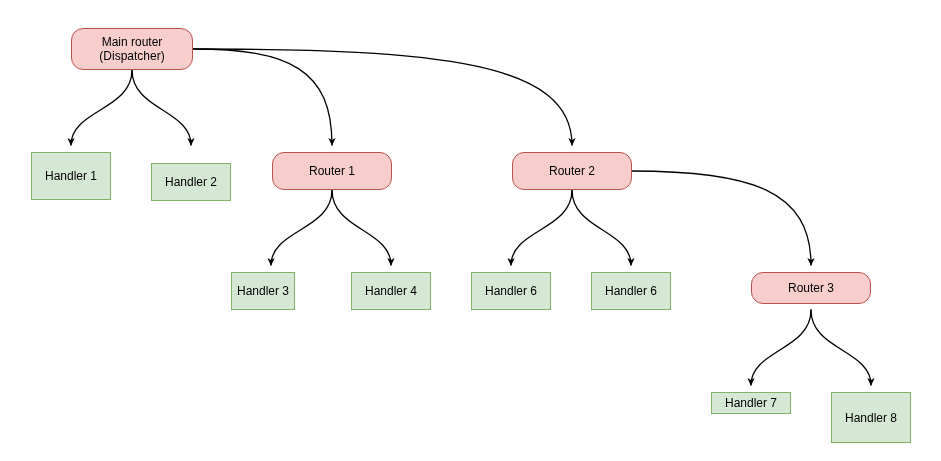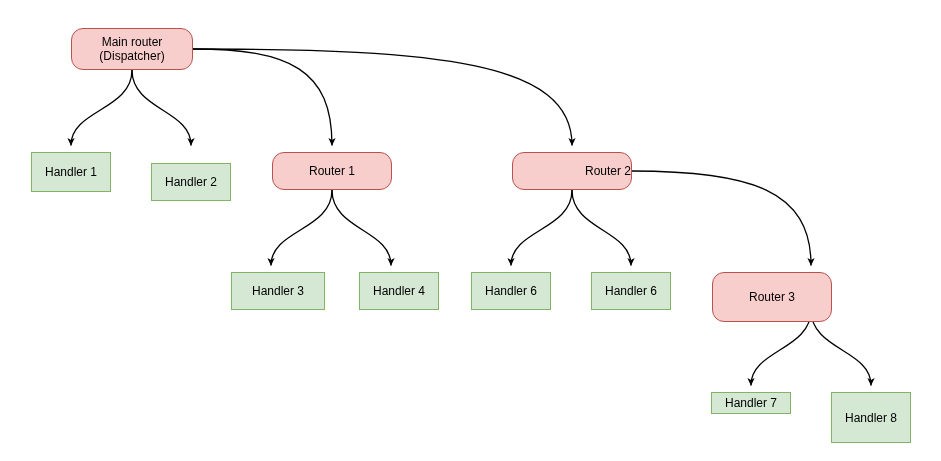--- a/index.html
+++ b/index.html
@@ -72,26 +72,26 @@
         <path d="M 572 190 C 572 230 631 230 631 265" fill="none" stroke="#000000" stroke-width="1.3" stroke-linecap="round" marker-end="url(#arrowhead)"></path>
         <path d="M 632 171 C 750 171 811 190 811 265" fill="none" stroke="#000000" stroke-width="1.3" stroke-linecap="round" marker-end="url(#arrowhead)"></path>
         <path d="M 811 310 C 811 350 751 350 751 385" fill="none" stroke="#000000" stroke-width="1.3" stroke-linecap="round" marker-end="url(#arrowhead)"></path>
         <path d="M 811 310 C 811 350 871 350 871 385" fill="none" stroke="#000000" stroke-width="1.3" stroke-linecap="round" marker-end="url(#arrowhead)"></path>
       </g>
   </svg>
 
   <div id="nodes-group">
       <div class="node router" style="left: 71px; top: 28px; width: 122px; height: 42px;"><span class="node-label">Main router
 (Dispatcher)</span></div>
-      <div class="node handler" style="left: 31px; top: 152px; width: 80px; height: 40px;"><span class="node-label">Handler 1</span></div>
+      <div class="node handler" style="left: 31px; top: 152px; width: 80px; height: 48px;"><span class="node-label">Handler 1</span></div>
       <div class="node handler" style="left: 151px; top: 152px; width: 80px; height: 38px; margin-top: 11px;"><span class="node-label">Handler 2</span></div>
       <div class="node router" style="left: 272px; top: 152px; width: 120px; height: 38px;"><span class="node-label">Router 1</span></div>
-      <div class="node router" style="left: 512px; top: 152px; width: 120px; height: 38px; justify-content: flex-end;"><span class="node-label">Router 2</span></div>
-      <div class="node handler" style="left: 231px; top: 272px; width: 94px; height: 38px;"><span class="node-label">Handler 3</span></div>
-      <div class="node handler" style="left: 351px; top: 272px; width: 80px; height: 38px; margin-left: 8px;"><span class="node-label">Handler 4</span></div>
+      <div class="node router" style="left: 512px; top: 152px; width: 120px; height: 38px;"><span class="node-label">Router 2</span></div>
+      <div class="node handler" style="left: 231px; top: 272px; width: 64px; height: 38px;"><span class="node-label">Handler 3</span></div>
+      <div class="node handler" style="left: 351px; top: 272px; width: 80px; height: 38px;"><span class="node-label">Handler 4</span></div>
       <div class="node handler" style="left: 471px; top: 272px; width: 80px; height: 38px;"><span class="node-label">Handler 6</span></div>
       <div class="node handler" style="left: 591px; top: 272px; width: 80px; height: 38px;"><span class="node-label">Handler 6</span></div>
-      <div class="node router" style="left: 712px; top: 272px; width: 120px; height: 50px;"><span class="node-label">Router 3</span></div>
+      <div class="node router" style="left: 751px; top: 272px; width: 120px; height: 32px;"><span class="node-label">Router 3</span></div>
       <div class="node handler" style="left: 711px; top: 392px; width: 80px; height: 22px;"><span class="node-label">Handler 7</span></div>
       <div class="node handler" style="left: 831px; top: 392px; width: 80px; height: 51px;"><span class="node-label">Handler 8</span></div>
     </div>
 
 </div>
 
 </body></html>

